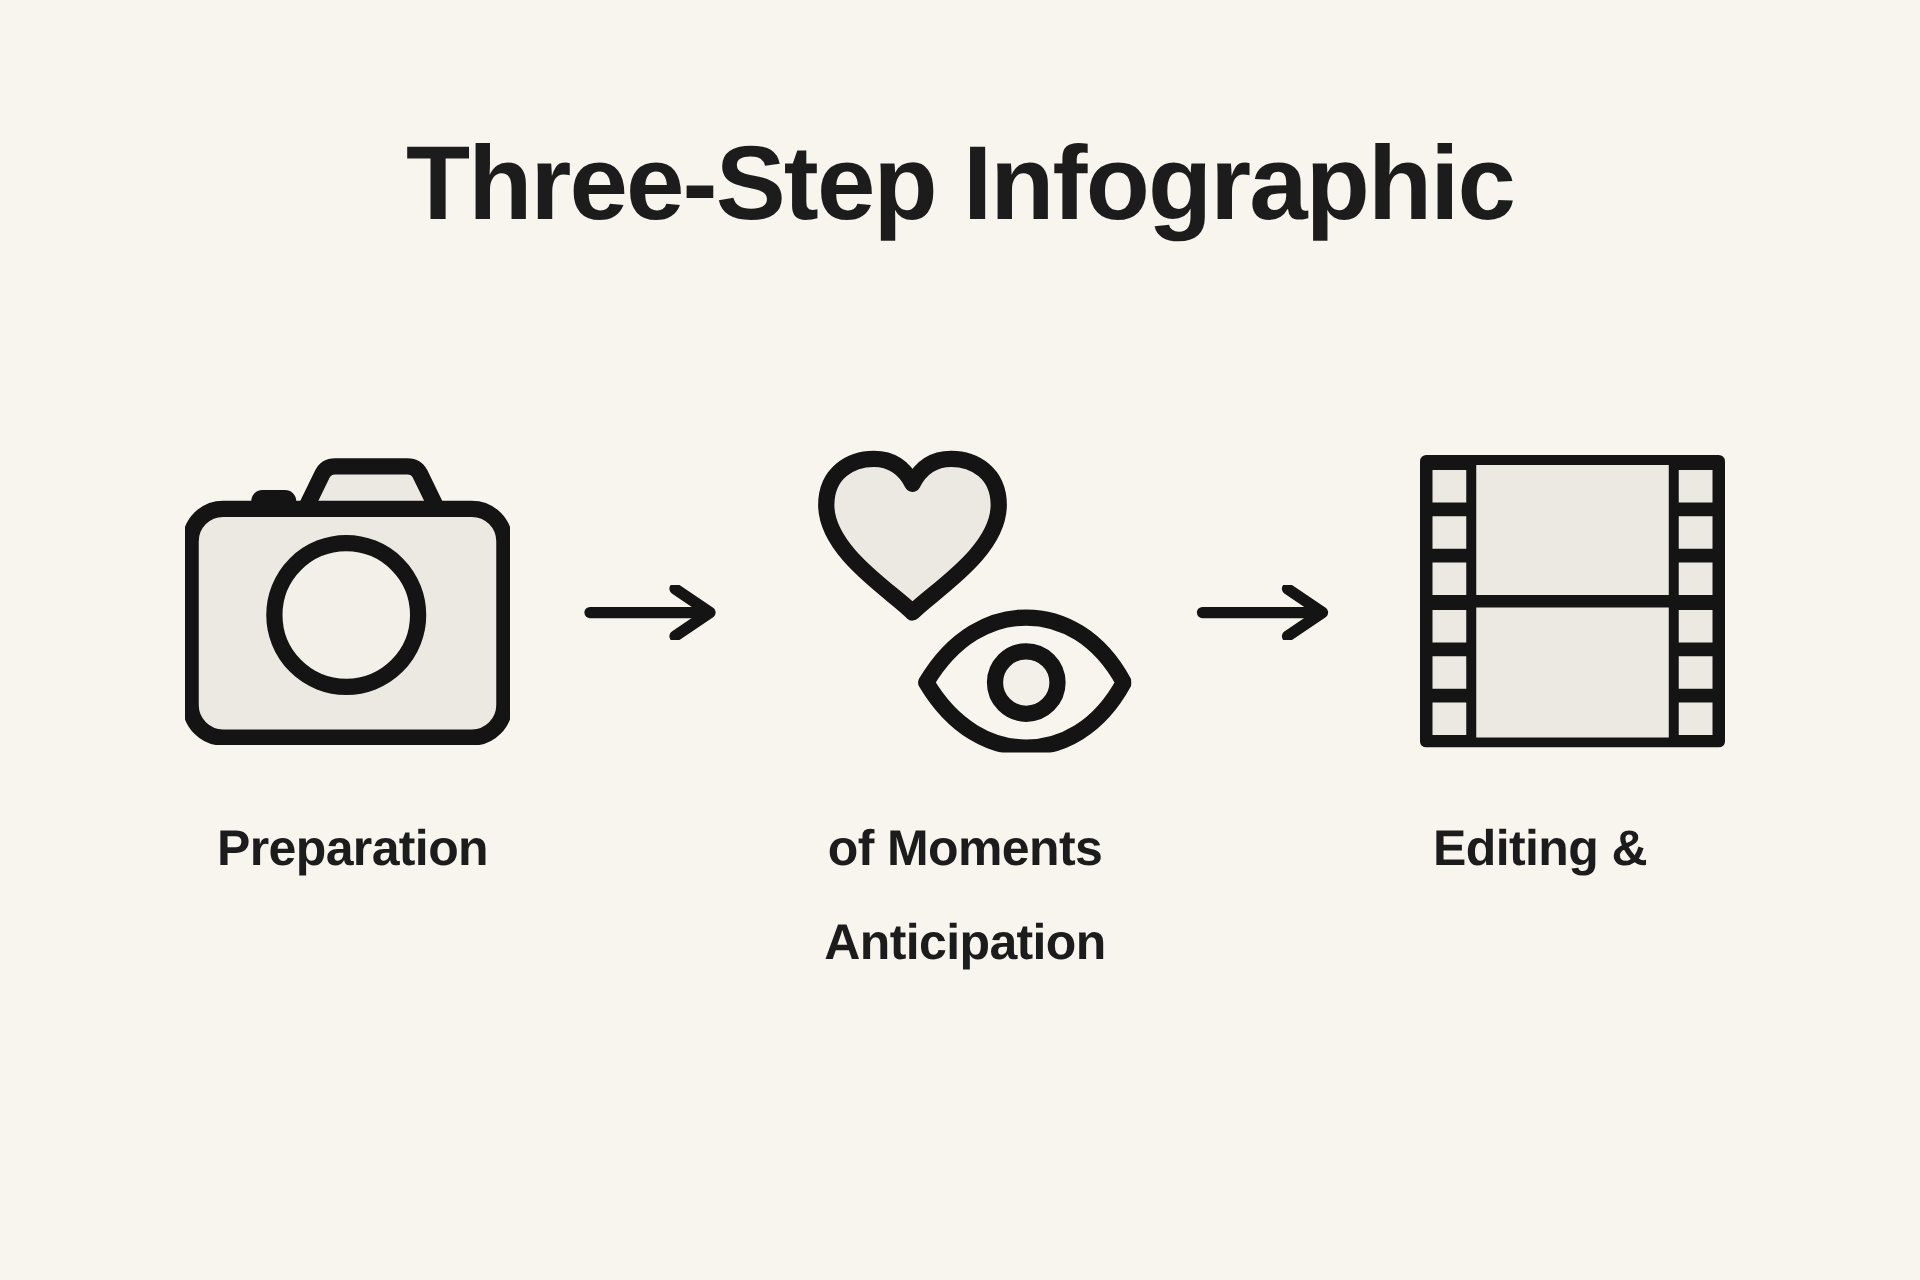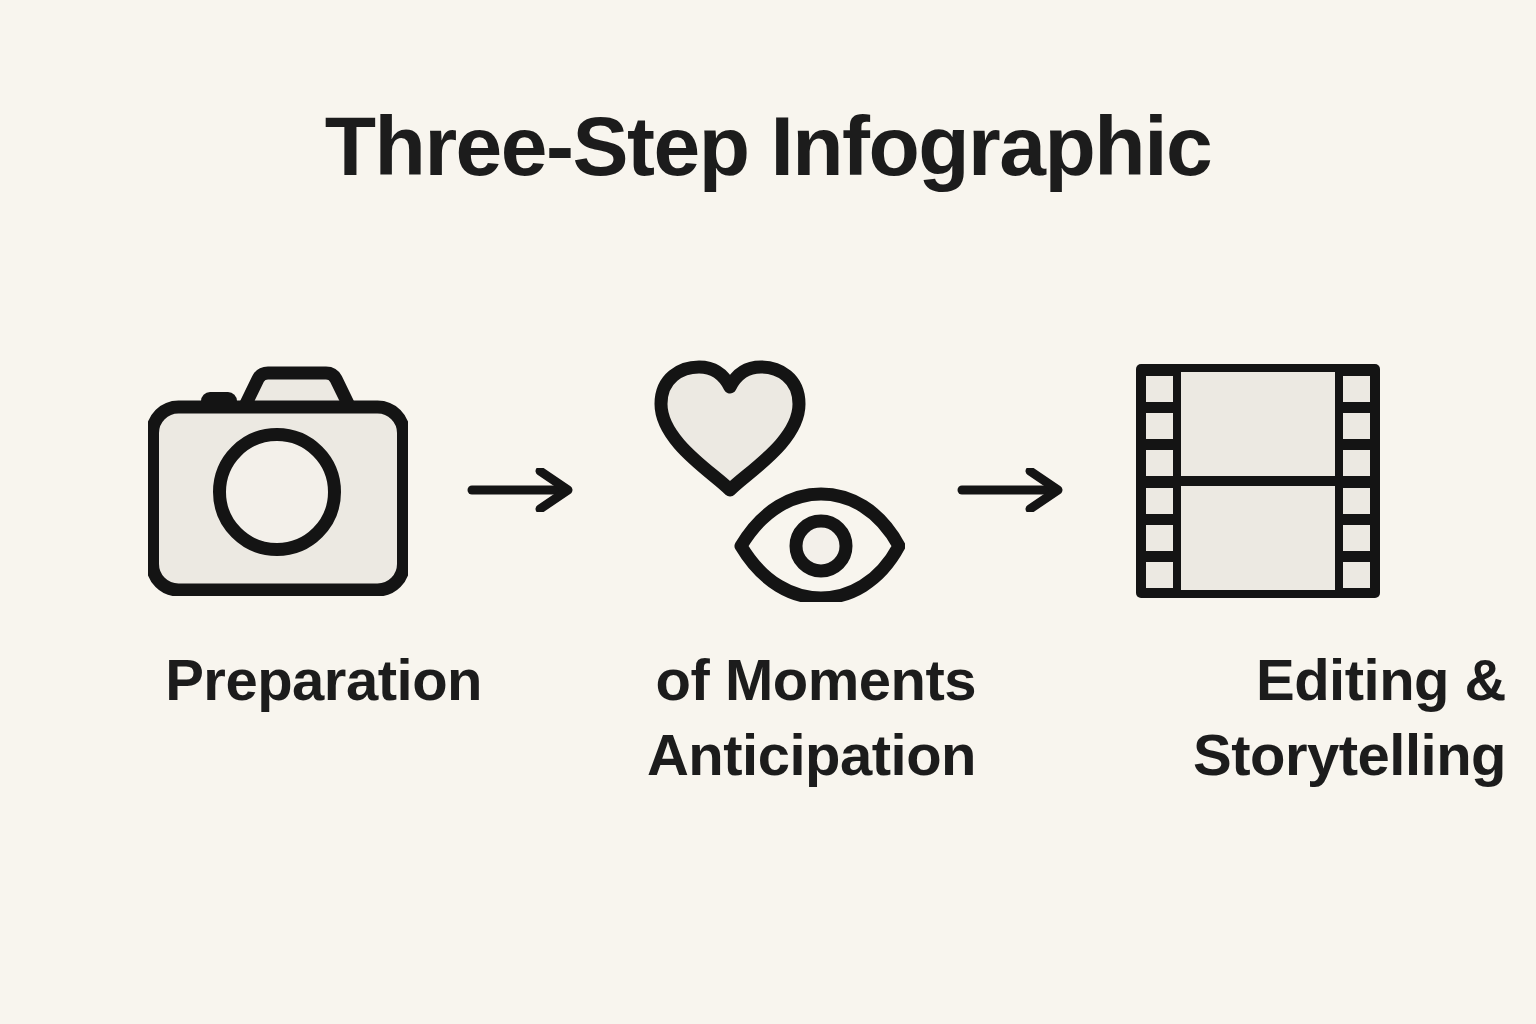--- a/index.html
+++ b/index.html
@@ -38,31 +38,31 @@
     height: 100%;
   }
   .icon-camera   { left: 148px;  top: 366px; width: 260px; height: 230px; }
   .icon-hearteye { left: 653px;  top: 360px; width: 252px; height: 242px; }
   .icon-film     { left: 1136px; top: 364px; width: 244px; height: 234px; }
   .arrow-1       { left: 466px;  top: 468px; width: 112px; height: 44px; }
   .arrow-2       { left: 956px;  top: 468px; width: 112px; height: 44px; }
   .step-label {
     position: absolute;
     top: 642px;
-    text-align: right;
-    font-size: 58px;
+    text-align: center;
+    font-size: 40px;
     font-weight: 700;
     letter-spacing: -0.5px;
     line-height: 75px;
     color: var(--text, #1c1c1c);
   }
   .step-label span { display: block; }
   .label-1 { left: 82px;   width: 400px; }
   .label-2 { left: 568px;  width: 408px; }
-  .label-3 { left: 1098px; width: 408px; }
+  .label-3 { left: 1028px; width: 408px; }
 
   .stroke { stroke: var(--stroke, #141414); stroke-width: 13; fill: var(--fill, #ece9e2); stroke-linejoin: round; stroke-linecap: round; }
   .stroke-open { stroke: var(--stroke, #141414); stroke-width: 13; fill: var(--bg, #f8f5ee); stroke-linejoin: round; }
   .solid  { fill: var(--stroke, #141414); }
   .lightfill { fill: var(--lens, #f3f0ea); }
   .frame { fill: var(--fill, #ece9e2); }
 </style>
 </head>
 <body>
 
@@ -125,16 +125,15 @@
     <span>Preparation</span>
   </div>
 
   <div class="step-label label-2">
     <span>of Moments</span>
     <span>Anticipation</span>
   </div>
 
   <div class="step-label label-3">
     <span>Editing &amp;</span>
-    <span>Storytelling</span>
   </div>
 
 </div>
 
 </body></html>

